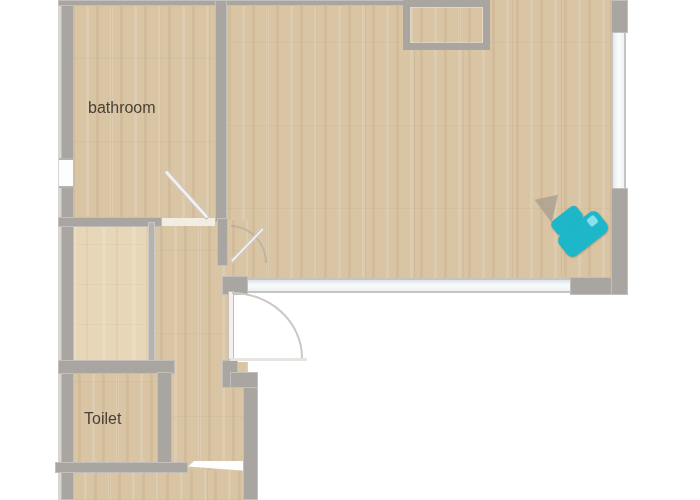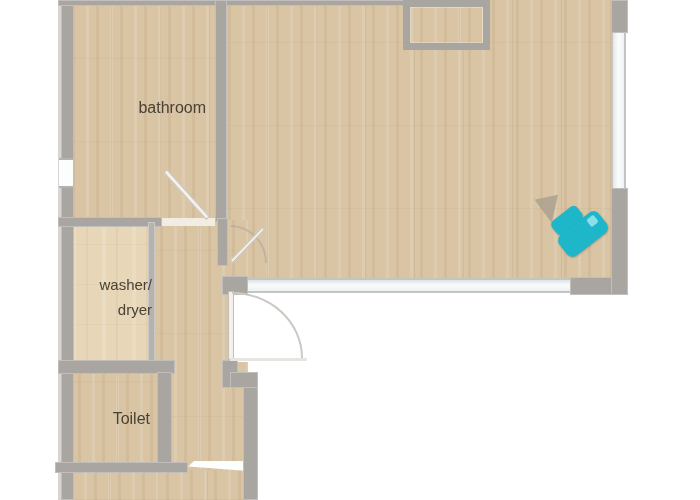--- a/index.html
+++ b/index.html
@@ -35,21 +35,21 @@
         transparent 1px 40px);
   }
   .wall{background:#a9a6a2;box-shadow:inset 0 0 0 1px rgba(255,255,255,0.28);}
   .wall-light{background:#b6b3af;box-shadow:inset 0 0 0 1px rgba(255,255,255,0.30);}
   .window-band{
     background:linear-gradient(180deg,#dde3e5 0%,#f9fbfb 45%,#edf1f2 100%);
     border-top:2px solid #c6c4c1;border-bottom:2px solid #c6c4c1;box-sizing:border-box;}
   .window-vert{
     background:linear-gradient(90deg,#e3e8ea 0%,#fbfdfd 50%,#eef2f3 100%);
     border-left:2px solid #c6c4c1;border-right:2px solid #c6c4c1;box-sizing:border-box;}
-  .room-label{color:#494136;text-align:right;white-space:nowrap;}
+  .room-label{color:#494136;text-align:left;white-space:nowrap;}
   .door-leaf{background:#f5f1ea;border:1px solid #c3bfb8;box-sizing:border-box;}
   .arc{border-top:2px solid #ccc9c5;border-right:2px solid #ccc9c5;
        border-top-right-radius:100% 100%;box-sizing:border-box;}
   .marker-rect{background:#1db7c9;box-shadow:0 1px 2px rgba(0,0,0,0.25);}
 </style>
 </head>
 <body>
 
 <div id="plan">
 
@@ -96,19 +96,15 @@
   <div class="abs arc" style="left:232px;top:292px;width:71px;height:66px;"></div>
   <div class="abs" style="left:230px;top:358px;width:77px;height:3px;background:#e7e5e1;"></div>
 
   <div class="abs" style="left:537px;top:197px;width:0;height:0;border-left:12px solid transparent;border-right:12px solid transparent;border-top:26px solid rgba(165,156,141,0.75);transform:rotate(-12deg);"></div>
   <div class="abs marker-rect" style="left:551px;top:212px;width:32px;height:17px;border-radius:5px;transform:rotate(-38deg);"></div>
   <div class="abs marker-rect" style="left:558px;top:221px;width:50px;height:26px;border-radius:7px;transform:rotate(-38deg);">
     <div class="abs" style="right:5px;top:4px;width:9px;height:9px;background:#8adfe9;border-radius:2px;"></div>
   </div>
 
   <div class="abs room-label" style="left:88px;top:99px;width:118px;font-size:16px;">bathroom</div>
-  <div class="abs room-label" style="left:68px;top:272px;width:84px;font-size:15px;line-height:25px;">
-    <span style="display:block;">washer/</span>
-    <span style="display:block;">dryer</span>
-  </div>
   <div class="abs room-label" style="left:84px;top:410px;width:66px;font-size:16px;">Toilet</div>
 
 </div>
 
 </body></html>

